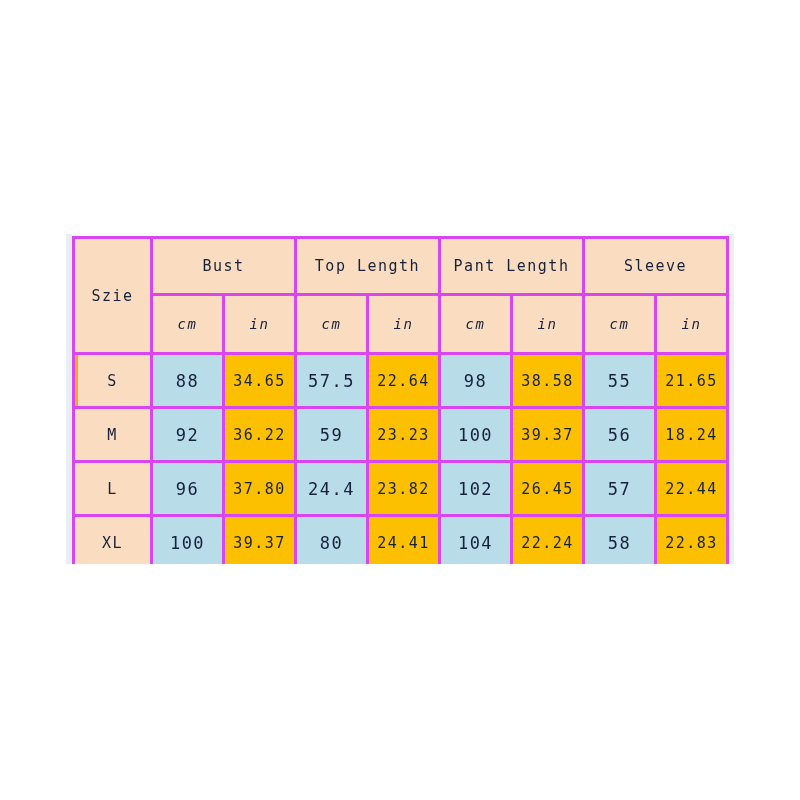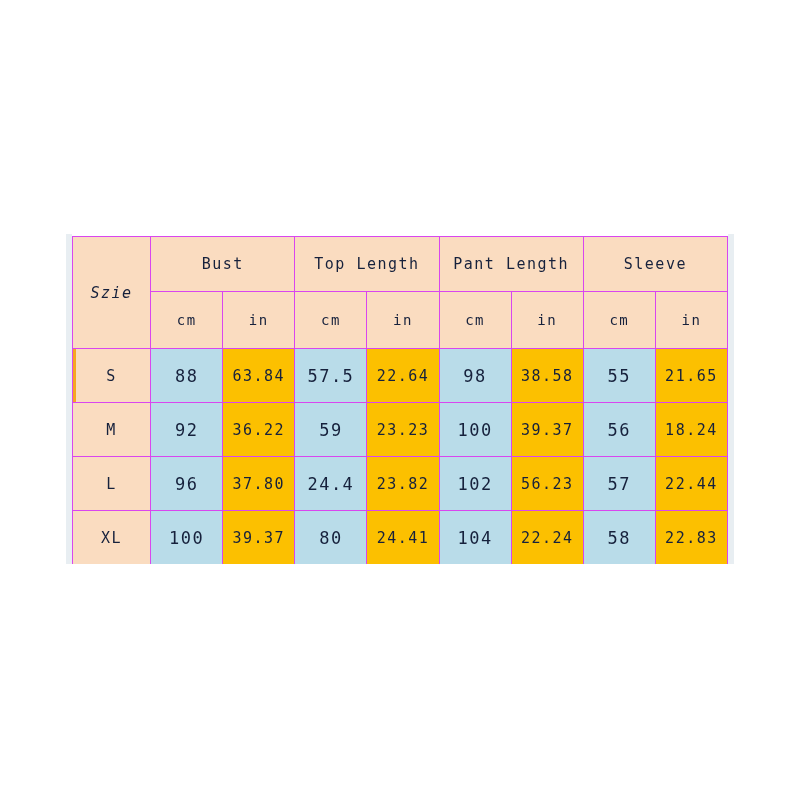--- a/index.html
+++ b/index.html
@@ -41,46 +41,46 @@
     left: 6px;
     top: 2px;
     border-collapse: collapse;
     table-layout: fixed;
     width: 656px;
     background: #fadcc0;
   }
 
   table.size-table td,
   table.size-table th {
-    border: 1px solid #d946ef;
+    border: 3px solid #d946ef;
     text-align: center;
     vertical-align: middle;
     font-weight: normal;
     color: #16213c;
     letter-spacing: 1.5px;
     padding: 0;
   }
 
   
   th.size-corner {
     width: 78px;
     background: #fadcc0;
     font-size: 15px;
     height: 110px;
-    font-style: italic;
   }
   th.group-head {
     background: #fadcc0;
     font-size: 15px;
     height: 54px;
   }
   th.unit-head {
     background: #fadcc0;
     font-size: 14px;
     height: 56px;
+    font-style: italic;
   }
 
   
   tr.data-row { height: 54px; }
 
   td.size-label {
     background: #fadcc0;
     font-size: 15px;
   }
   td.cell-cm {
@@ -138,21 +138,21 @@
         <th class="unit-head">in</th>
         <th class="unit-head">cm</th>
         <th class="unit-head">in</th>
       </tr>
     </thead>
 
     <tbody id="size-table-body">
         <tr class="data-row selected">
           <td class="size-label">S</td>
           <td class="cell-cm">88</td>
-          <td class="cell-in">63.84</td>
+          <td class="cell-in">34.65</td>
           <td class="cell-cm">57.5</td>
           <td class="cell-in">22.64</td>
           <td class="cell-cm">98</td>
           <td class="cell-in">38.58</td>
           <td class="cell-cm">55</td>
           <td class="cell-in">21.65</td>
         </tr>
         <tr class="data-row">
           <td class="size-label">M</td>
           <td class="cell-cm">92</td>
@@ -164,21 +164,21 @@
           <td class="cell-cm">56</td>
           <td class="cell-in">18.24</td>
         </tr>
         <tr class="data-row">
           <td class="size-label">L</td>
           <td class="cell-cm">96</td>
           <td class="cell-in">37.80</td>
           <td class="cell-cm">24.4</td>
           <td class="cell-in">23.82</td>
           <td class="cell-cm">102</td>
-          <td class="cell-in">56.23</td>
+          <td class="cell-in">26.45</td>
           <td class="cell-cm">57</td>
           <td class="cell-in">22.44</td>
         </tr>
         <tr class="data-row">
           <td class="size-label">XL</td>
           <td class="cell-cm">100</td>
           <td class="cell-in">39.37</td>
           <td class="cell-cm">80</td>
           <td class="cell-in">24.41</td>
           <td class="cell-cm">104</td>

